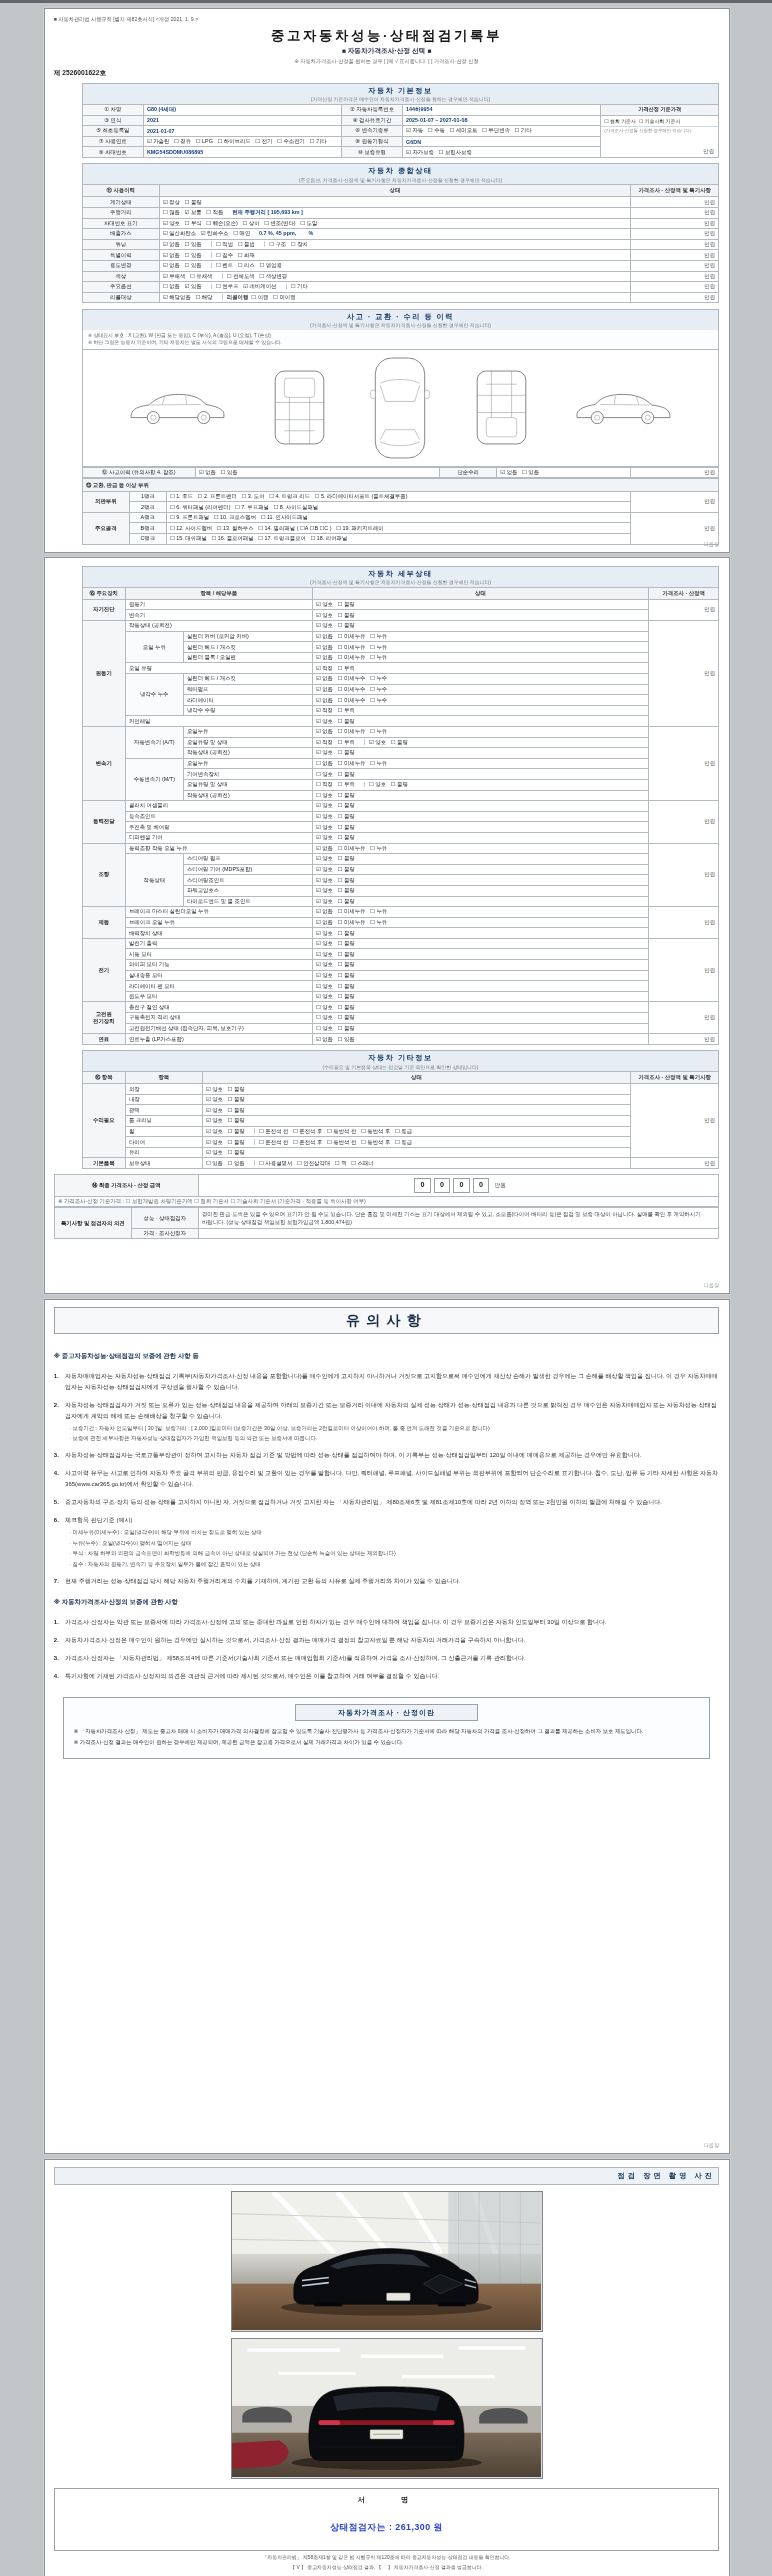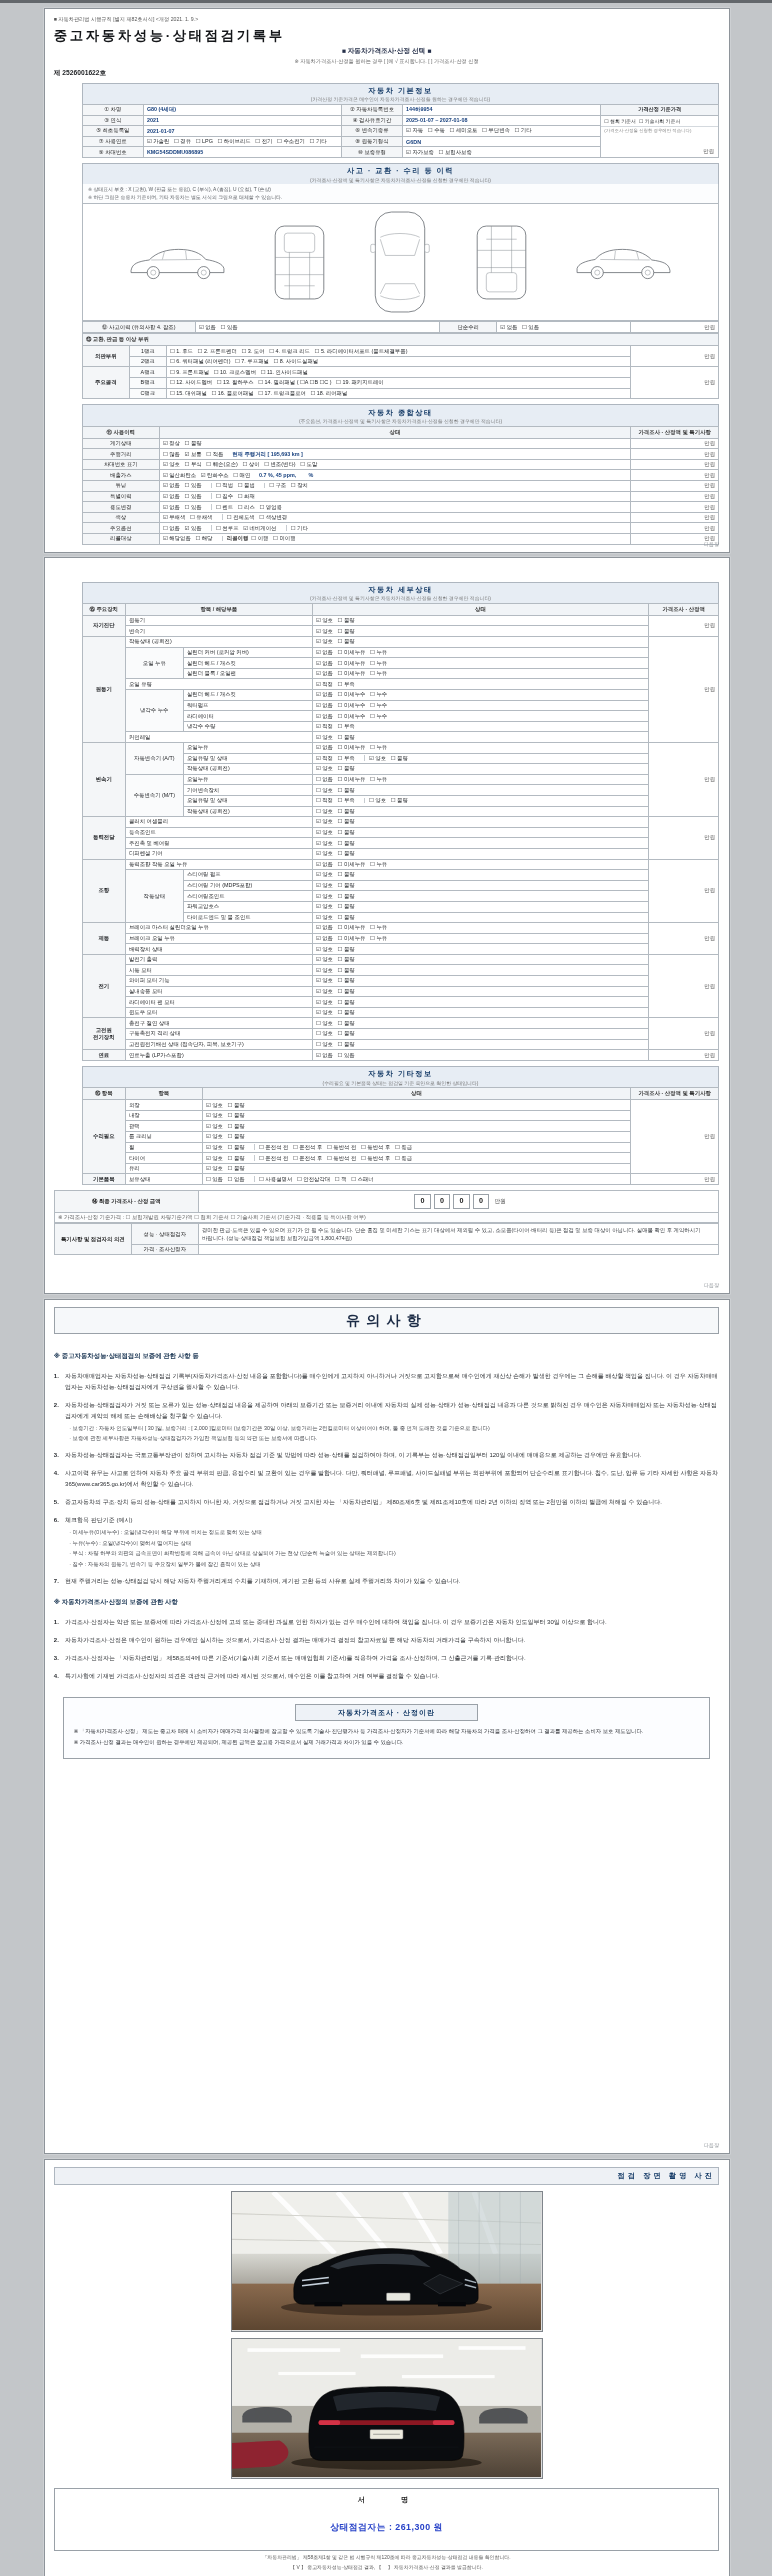--- a/index.html
+++ b/index.html
@@ -15,21 +15,21 @@
     width:686px;margin:4.6px auto;background:#fff;
     border:0.5px solid #8e949a;box-shadow:0 0 0 0.5px #d7dadd;
     padding:7.2px 9.3px;box-sizing:border-box;position:relative;
   }
   .p1{min-height:526px}
   .p2{min-height:737px}
   .p3{min-height:855px;display:flex;flex-direction:column;}
   .p4{min-height:364px}
 
   .top-note{font-size:5.2px;color:#555;}
-  .doc-title{font-size:13.4px;font-weight:bold;letter-spacing:2.6px;color:#141619;margin:4.1px 0 2.1px;}
+  .doc-title{text-align:center;font-size:13.4px;font-weight:bold;letter-spacing:2.6px;color:#141619;margin:4.1px 0 2.1px;}
   .doc-select-line{text-align:center;font-size:6.7px;font-weight:bold;color:#26304a;}
   .doc-select-note{text-align:center;font-size:5.2px;color:#666;margin:1.5px 0 4.1px;}
   .doc-no{font-size:6.7px;font-weight:bold;margin:1px 0 3.1px;}
 
   .sec{margin-top:5.2px;padding-left:28px;}
   .sec-head{background:#e7edf4;border:0.5px solid #aeb6bf;border-bottom:none;text-align:center;padding:2.1px 2.1px 1.5px;}
   .sec-title{font-size:7.2px;font-weight:bold;color:#143a66;letter-spacing:1.5px;}
   .sec-note{font-size:4.9px;color:#777;margin-top:0.5px;}
 
   table.grid{width:100%;border-collapse:collapse;table-layout:fixed;}
@@ -155,20 +155,93 @@
         <div class="price-box-title">가격산정 기준가격</div>
         <div class="price-box-opts"><span class="cb">☐&nbsp;협회 기준서</span><span class="cb">☐&nbsp;기술사회 기준서</span></div>
         <div class="price-box-note">(가격조사·산정을 신청한 경우에만 적습니다)</div>
         <div class="price-box-amount">만원</div>
       </div>
     </div>
   </div>
 
   <div class="sec">
     <div class="sec-head">
+      <span class="sec-title">자동차 종합상태</span>
+      <div class="sec-note">(주요옵션, 가격조사·산정액 및 특기사항은 자동차가격조사·산정을 신청한 경우에만 적습니다)</div>
+    </div>
+    <table class="grid summary-table">
+      <colgroup>
+          <col style="width:77px">
+          <col>
+          <col style="width:88px">
+        </colgroup>
+      <thead>
+        <tr>
+          <th>⑪ 사용이력</th>
+          <th>상태</th>
+          <th>가격조사 · 산정액 및 특기사항</th>
+        </tr>
+      </thead>
+      <tbody id="summary-body">
+          <tr class="summary-row">
+            <td class="lbl">계기상태</td>
+            <td class="state"><span class="cb">☑&nbsp;정상</span><span class="cb">☐&nbsp;불량</span></td>
+            <td class="price">만원</td>
+          </tr>
+          <tr class="summary-row">
+            <td class="lbl">주행거리</td>
+            <td class="state"><span class="cb">☐&nbsp;많음</span><span class="cb">☑&nbsp;보통</span><span class="cb">☐&nbsp;적음</span><span class="extra">현재 주행거리 [ 195,693 km ]</span></td>
+            <td class="price">만원</td>
+          </tr>
+          <tr class="summary-row">
+            <td class="lbl">차대번호 표기</td>
+            <td class="state"><span class="cb">☑&nbsp;양호</span><span class="cb">☐&nbsp;부식</span><span class="cb">☐&nbsp;훼손(오손)</span><span class="cb">☐&nbsp;상이</span><span class="cb">☐&nbsp;변조(변타)</span><span class="cb">☐&nbsp;도말</span></td>
+            <td class="price">만원</td>
+          </tr>
+          <tr class="summary-row">
+            <td class="lbl">배출가스</td>
+            <td class="state"><span class="cb">☑&nbsp;일산화탄소</span><span class="cb">☑&nbsp;탄화수소</span><span class="cb">☐&nbsp;매연</span><span class="extra">0.7 %,   45 ppm,　　 %</span></td>
+            <td class="price">만원</td>
+          </tr>
+          <tr class="summary-row">
+            <td class="lbl">튜닝</td>
+            <td class="state"><span class="cb">☑&nbsp;없음</span><span class="cb">☐&nbsp;있음</span><span class="vsep"></span><span class="cb">☐&nbsp;적법</span><span class="cb">☐&nbsp;불법</span><span class="vsep"></span><span class="cb">☐&nbsp;구조</span><span class="cb">☐&nbsp;장치</span></td>
+            <td class="price">만원</td>
+          </tr>
+          <tr class="summary-row">
+            <td class="lbl">특별이력</td>
+            <td class="state"><span class="cb">☑&nbsp;없음</span><span class="cb">☐&nbsp;있음</span><span class="vsep"></span><span class="cb">☐&nbsp;침수</span><span class="cb">☐&nbsp;화재</span></td>
+            <td class="price">만원</td>
+          </tr>
+          <tr class="summary-row">
+            <td class="lbl">용도변경</td>
+            <td class="state"><span class="cb">☑&nbsp;없음</span><span class="cb">☐&nbsp;있음</span><span class="vsep"></span><span class="cb">☐&nbsp;렌트</span><span class="cb">☐&nbsp;리스</span><span class="cb">☐&nbsp;영업용</span></td>
+            <td class="price">만원</td>
+          </tr>
+          <tr class="summary-row">
+            <td class="lbl">색상</td>
+            <td class="state"><span class="cb">☑&nbsp;무채색</span><span class="cb">☐&nbsp;유채색</span><span class="vsep"></span><span class="cb">☐&nbsp;전체도색</span><span class="cb">☐&nbsp;색상변경</span></td>
+            <td class="price">만원</td>
+          </tr>
+          <tr class="summary-row">
+            <td class="lbl">주요옵션</td>
+            <td class="state"><span class="cb">☐&nbsp;없음</span><span class="cb">☑&nbsp;있음</span><span class="vsep"></span><span class="cb">☐&nbsp;썬루프</span><span class="cb">☑&nbsp;네비게이션</span><span class="vsep"></span><span class="cb">☐&nbsp;기타</span></td>
+            <td class="price">만원</td>
+          </tr>
+          <tr class="summary-row">
+            <td class="lbl">리콜대상</td>
+            <td class="state"><span class="cb">☑&nbsp;해당없음</span><span class="cb">☐&nbsp;해당</span><span class="vsep"></span><span class="sub-label">리콜이행&nbsp;&nbsp;</span><span class="cb">☐&nbsp;이행</span><span class="cb">☐&nbsp;미이행</span></td>
+            <td class="price">만원</td>
+          </tr>
+        </tbody>
+    </table>
+  </div>
+
+  <div class="sec">
+    <div class="sec-head">
       <span class="sec-title">사고 · 교환 · 수리 등 이력</span>
       <div class="sec-note">(가격조사·산정액 및 특기사항은 자동차가격조사·산정을 신청한 경우에만 적습니다)</div>
     </div>
     <div class="legend-box">
       <div>※ 상태표시 부호 :  X (교환),  W (판금 또는 용접),  C (부식),  A (흠집),  U (요철),  T (손상)</div>
       <div>※ 하단 그림은 승용차 기준이며, 기타 자동차는 별도 서식의 그림으로 대체할 수 있습니다.</div>
     </div>
     <div class="diagram-row">
       <svg width="106" height="47" viewBox="0 0 210 92">
         <path d="M12 62 C14 48 26 44 48 41 C62 26 84 20 106 20 C132 20 150 27 160 40 C180 43 194 49 196 58 L196 66 L12 66 Z" fill="#fff" stroke="#5b6167" stroke-width="1.5"></path>
@@ -256,99 +329,26 @@
             <td class="rank">B랭크</td>
             <td class="state"><span class="cb">☐&nbsp;12. 사이드멤버</span><span class="cb">☐&nbsp;13. 휠하우스</span><span class="cb">☐&nbsp;14. 필러패널 ( ☐A ☐B ☐C )</span><span class="cb">☐&nbsp;19. 패키지트레이</span></td>
           </tr>
           <tr class="parts-row">
             <td class="rank">C랭크</td>
             <td class="state"><span class="cb">☐&nbsp;15. 대쉬패널</span><span class="cb">☐&nbsp;16. 플로어패널</span><span class="cb">☐&nbsp;17. 트렁크플로어</span><span class="cb">☐&nbsp;18. 리어패널</span></td>
           </tr>
         </tbody>
     </table>
   </div>
-
-  <div class="sec">
-    <div class="sec-head">
-      <span class="sec-title">자동차 종합상태</span>
-      <div class="sec-note">(주요옵션, 가격조사·산정액 및 특기사항은 자동차가격조사·산정을 신청한 경우에만 적습니다)</div>
-    </div>
-    <table class="grid summary-table">
-      <colgroup>
-          <col style="width:77px">
-          <col>
-          <col style="width:88px">
-        </colgroup>
-      <thead>
-        <tr>
-          <th>⑪ 사용이력</th>
-          <th>상태</th>
-          <th>가격조사 · 산정액 및 특기사항</th>
-        </tr>
-      </thead>
-      <tbody id="summary-body">
-          <tr class="summary-row">
-            <td class="lbl">계기상태</td>
-            <td class="state"><span class="cb">☑&nbsp;정상</span><span class="cb">☐&nbsp;불량</span></td>
-            <td class="price">만원</td>
-          </tr>
-          <tr class="summary-row">
-            <td class="lbl">주행거리</td>
-            <td class="state"><span class="cb">☐&nbsp;많음</span><span class="cb">☑&nbsp;보통</span><span class="cb">☐&nbsp;적음</span><span class="extra">현재 주행거리 [ 195,693 km ]</span></td>
-            <td class="price">만원</td>
-          </tr>
-          <tr class="summary-row">
-            <td class="lbl">차대번호 표기</td>
-            <td class="state"><span class="cb">☑&nbsp;양호</span><span class="cb">☐&nbsp;부식</span><span class="cb">☐&nbsp;훼손(오손)</span><span class="cb">☐&nbsp;상이</span><span class="cb">☐&nbsp;변조(변타)</span><span class="cb">☐&nbsp;도말</span></td>
-            <td class="price">만원</td>
-          </tr>
-          <tr class="summary-row">
-            <td class="lbl">배출가스</td>
-            <td class="state"><span class="cb">☑&nbsp;일산화탄소</span><span class="cb">☑&nbsp;탄화수소</span><span class="cb">☐&nbsp;매연</span><span class="extra">0.7 %,   45 ppm,　　 %</span></td>
-            <td class="price">만원</td>
-          </tr>
-          <tr class="summary-row">
-            <td class="lbl">튜닝</td>
-            <td class="state"><span class="cb">☑&nbsp;없음</span><span class="cb">☐&nbsp;있음</span><span class="vsep"></span><span class="cb">☐&nbsp;적법</span><span class="cb">☐&nbsp;불법</span><span class="vsep"></span><span class="cb">☐&nbsp;구조</span><span class="cb">☐&nbsp;장치</span></td>
-            <td class="price">만원</td>
-          </tr>
-          <tr class="summary-row">
-            <td class="lbl">특별이력</td>
-            <td class="state"><span class="cb">☑&nbsp;없음</span><span class="cb">☐&nbsp;있음</span><span class="vsep"></span><span class="cb">☐&nbsp;침수</span><span class="cb">☐&nbsp;화재</span></td>
-            <td class="price">만원</td>
-          </tr>
-          <tr class="summary-row">
-            <td class="lbl">용도변경</td>
-            <td class="state"><span class="cb">☑&nbsp;없음</span><span class="cb">☐&nbsp;있음</span><span class="vsep"></span><span class="cb">☐&nbsp;렌트</span><span class="cb">☐&nbsp;리스</span><span class="cb">☐&nbsp;영업용</span></td>
-            <td class="price">만원</td>
-          </tr>
-          <tr class="summary-row">
-            <td class="lbl">색상</td>
-            <td class="state"><span class="cb">☑&nbsp;무채색</span><span class="cb">☐&nbsp;유채색</span><span class="vsep"></span><span class="cb">☐&nbsp;전체도색</span><span class="cb">☐&nbsp;색상변경</span></td>
-            <td class="price">만원</td>
-          </tr>
-          <tr class="summary-row">
-            <td class="lbl">주요옵션</td>
-            <td class="state"><span class="cb">☐&nbsp;없음</span><span class="cb">☑&nbsp;있음</span><span class="vsep"></span><span class="cb">☐&nbsp;썬루프</span><span class="cb">☑&nbsp;네비게이션</span><span class="vsep"></span><span class="cb">☐&nbsp;기타</span></td>
-            <td class="price">만원</td>
-          </tr>
-          <tr class="summary-row">
-            <td class="lbl">리콜대상</td>
-            <td class="state"><span class="cb">☑&nbsp;해당없음</span><span class="cb">☐&nbsp;해당</span><span class="vsep"></span><span class="sub-label">리콜이행&nbsp;&nbsp;</span><span class="cb">☐&nbsp;이행</span><span class="cb">☐&nbsp;미이행</span></td>
-            <td class="price">만원</td>
-          </tr>
-        </tbody>
-    </table>
-  </div>
   <span class="next-label">다음장</span>
 </div>
 
 <div class="page p2">
 
-  <div class="sec" style="margin-top:16px">
+  <div class="sec" style="margin-top:0">
     <div class="sec-head">
       <span class="sec-title">자동차 세부상태</span>
       <div class="sec-note">(가격조사·산정액 및 특기사항은 자동차가격조사·산정을 신청한 경우에만 적습니다)</div>
     </div>
     <table class="grid detail-table">
       <colgroup>
           <col style="width:43px">
           <col style="width:58px">
           <col style="width:129px">
           <col>

